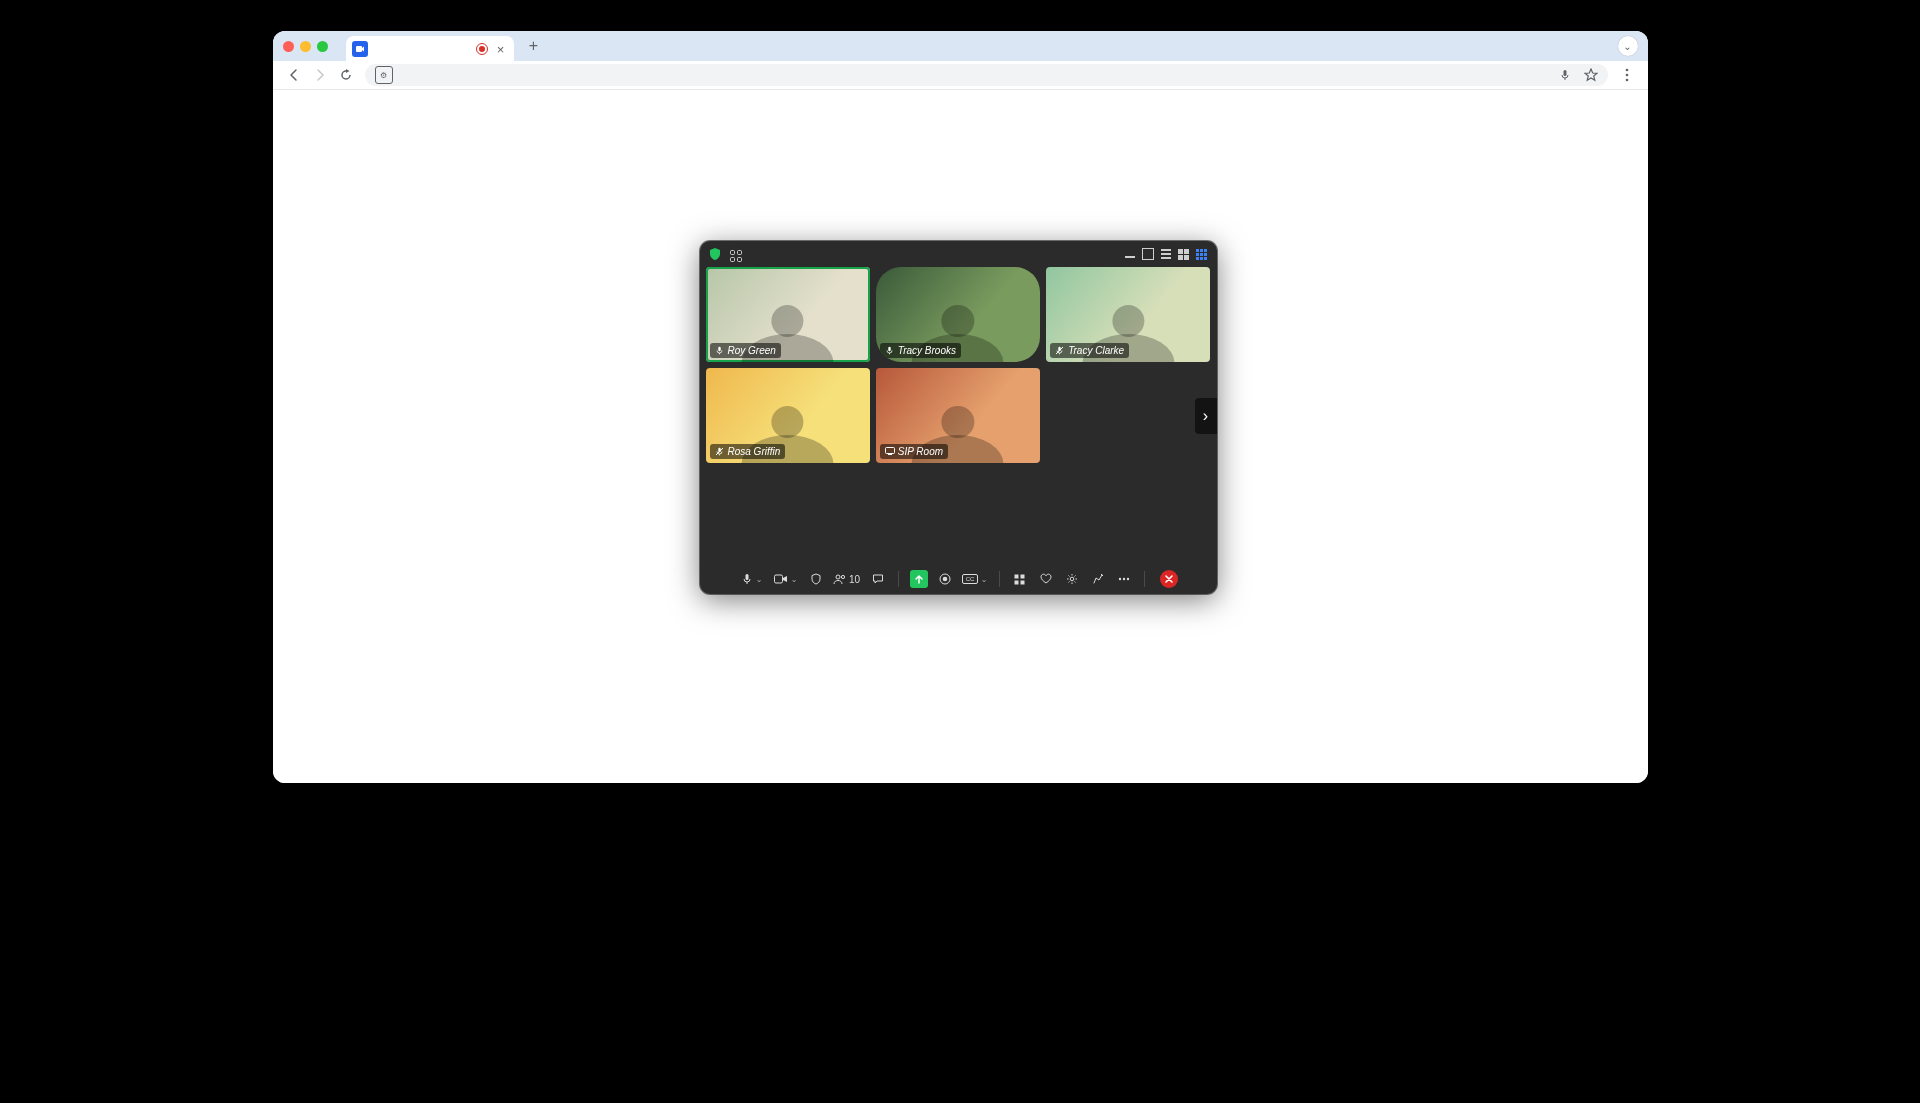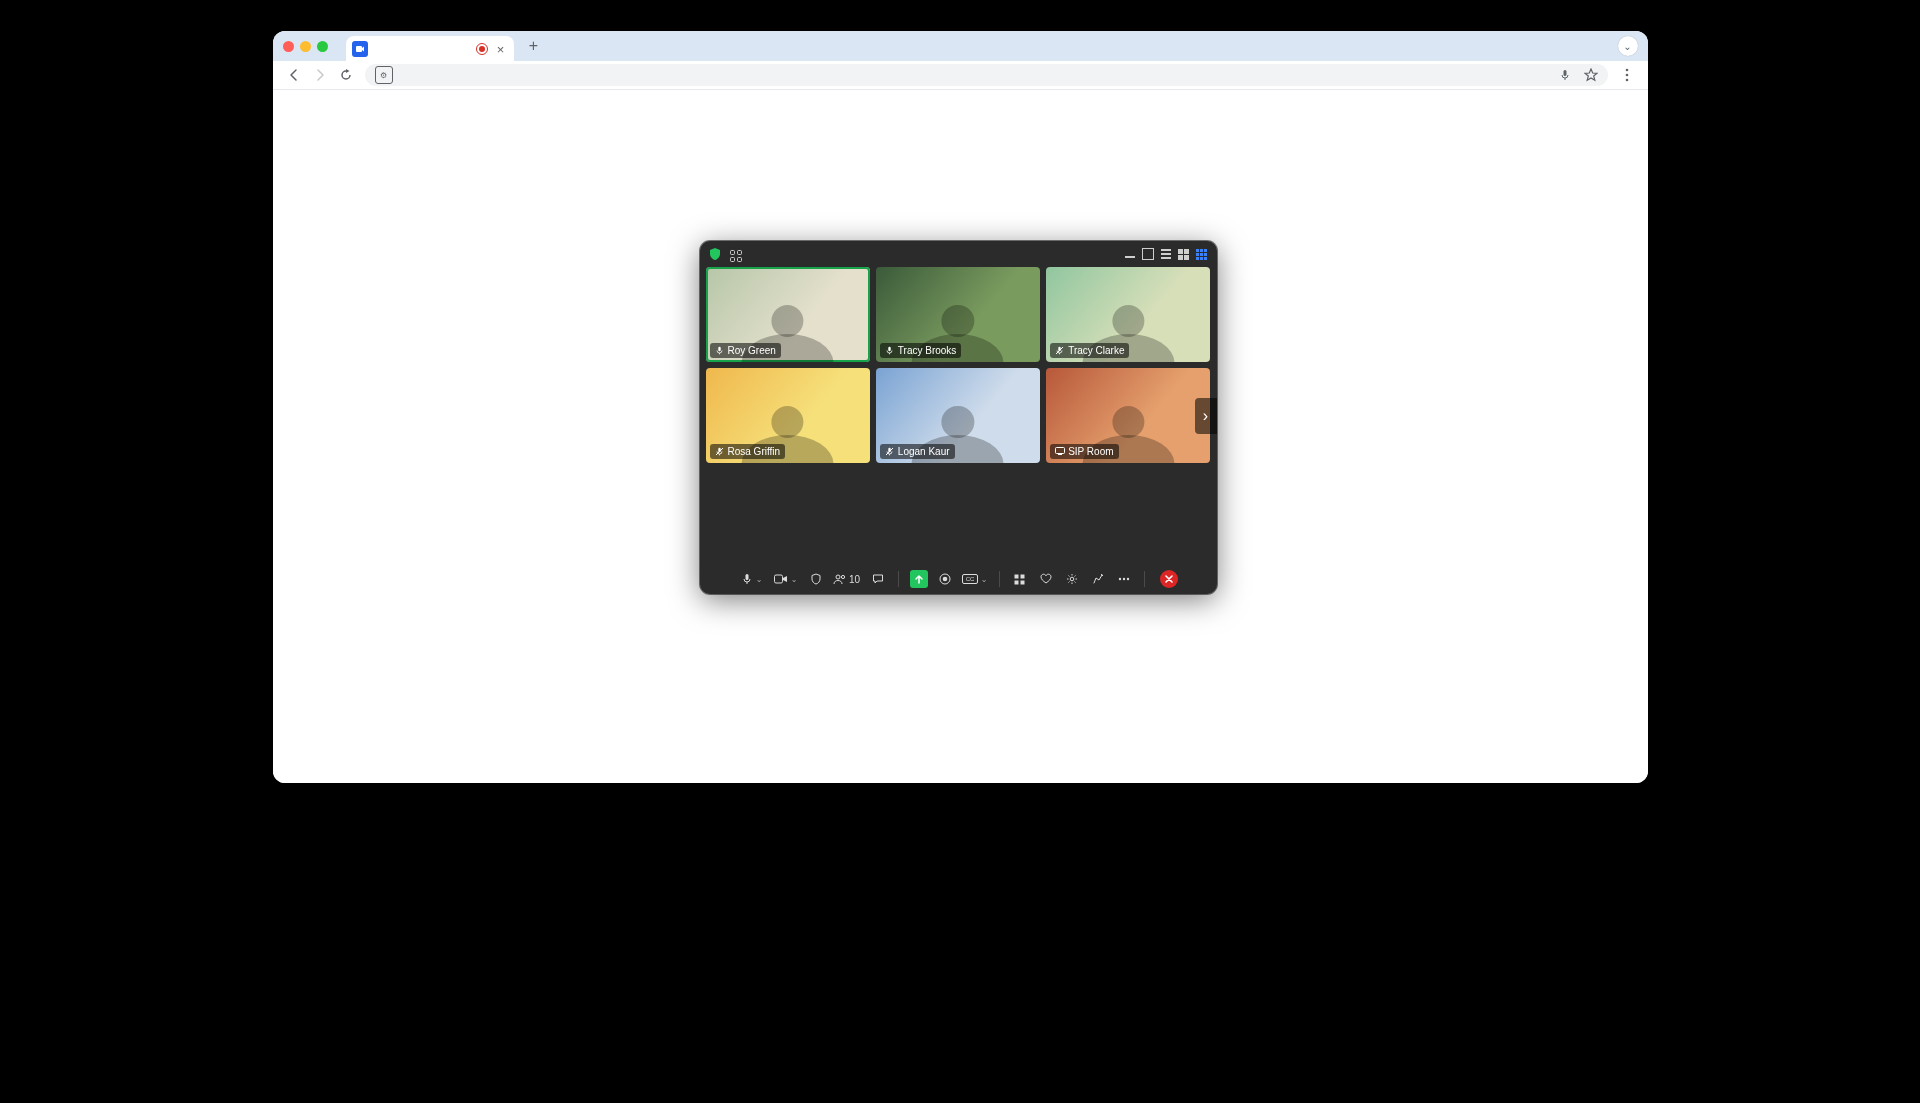--- a/index.html
+++ b/index.html
@@ -41,41 +41,41 @@
   .view-1{width:10px;height:10px;border:1.5px solid #cfcfcf;}
   .bars{display:flex;flex-direction:column;gap:2px;}
   .bars span{width:10px;height:2px;background:#cfcfcf;display:block;}
   .grid2{display:grid;grid-template-columns:repeat(2,5px);grid-template-rows:repeat(2,5px);gap:1px;}
   .grid2 span{background:#cfcfcf;}
   .grid3{display:grid;grid-template-columns:repeat(3,3px);grid-template-rows:repeat(3,3px);gap:1px;}
   .grid3 span{background:#3b82f6;}
   .minimize-btn{width:10px;height:2px;background:#cfcfcf;margin-top:6px;}
 
   .gallery{flex:1;display:grid;grid-template-columns:repeat(3,1fr);grid-template-rows:repeat(3,1fr);gap:6px;padding:0 6px;position:relative;}
-  .tile{position:relative;border-radius:4px;overflow:hidden;}
+  .tile{position:relative;border-radius:4px;overflow:hidden;font-style:italic;}
   .tile-inner{position:absolute;inset:0;}
   .speaking{outline:2px solid #16a34a;outline-offset:-2px;}
   .name-tag{position:absolute;left:4px;bottom:4px;background:rgba(0,0,0,.55);color:#fff;font-size:10px;padding:2px 5px;border-radius:3px;display:flex;align-items:center;gap:4px;}
   .mic-i{width:9px;height:9px;position:relative;}
   .mic-i svg{display:block;}
   .next-chevron{position:absolute;right:0;top:50%;transform:translateY(-50%);width:22px;height:36px;background:rgba(0,0,0,.55);border-top-left-radius:4px;border-bottom-left-radius:4px;display:flex;align-items:center;justify-content:center;color:#fff;}
 
   
   .vw-toolbar{height:30px;display:flex;align-items:center;justify-content:center;gap:8px;padding:0 6px;}
   .btn{height:18px;min-width:18px;display:flex;align-items:center;justify-content:center;color:#dcdcdc;border-radius:3px;position:relative;}
   .btn svg{display:block;}
   .btn.caret{min-width:26px;}
   .caret-arrow{margin-left:3px;font-size:8px;color:#aaa;}
   .upload{background:#22c55e;color:#fff!important;}
   .end{width:18px;height:18px;border-radius:50%;background:#dc2626;display:flex;align-items:center;justify-content:center;margin-left:4px;}
   .sep{width:1px;height:16px;background:#4a4a4a;margin:0 3px;}
 
   
   .bg-a{background:linear-gradient(130deg,#b6c6a8 0%,#e4e0cc 60%);}
-  .bg-b{background:linear-gradient(130deg,#3a5a3a 0%,#7a9b5e 60%);}
+  .bg-b{background:linear-gradient(130deg,#3a5a3a 0%,#7a9b5e 60%);border-radius:25px;}
   .bg-c{background:linear-gradient(130deg,#90c69f 0%,#d7dfb9 60%);}
   .bg-d{background:linear-gradient(130deg,#efb84d 0%,#f6e07a 60%);padding-left:48px;}
   .bg-e{background:linear-gradient(130deg,#9ebf9e 0%,#d8d3a7 60%);}
   .bg-f{background:linear-gradient(130deg,#ea5a3a 0%,#f29a3d 60%);}
   .bg-g{background:linear-gradient(130deg,#7aa3d3 0%,#cfdceb 60%);}
   .bg-h{background:linear-gradient(130deg,#b7583a 0%,#e5a06d 60%);}
   .bg-i{background:linear-gradient(130deg,#e6dfcf 0%,#b8c9a8 60%);}
 
   
   .silhouette{position:absolute;left:50%;bottom:-15%;transform:translateX(-50%);width:70%;height:80%;}
@@ -276,39 +276,20 @@
                 <svg width="9" height="9" viewBox="0 0 9 9">
                   <rect x="3.3" y="0.8" width="2.4" height="4.4" rx="1.2" fill="#fff"></rect>
                   <path d="M2 4.5 A2.5 2.5 0 0 0 7 4.5" stroke="#fff" stroke-width="0.8" fill="none"></path>
                   <line x1="4.5" y1="7" x2="4.5" y2="8.3" stroke="#fff" stroke-width="0.8"></line>
                   <line x1="1" y1="8" x2="8" y2="1" stroke="#fff" stroke-width="1"></line>
                 </svg>
               </span>
               <span>Rosa Griffin</span>
             </div>
           </div>
-          <div class="tile bg-g">
-            <div class="tile-inner">
-              <div class="silhouette">
-                <div class="head"></div>
-                <div class="body"></div>
-              </div>
-            </div>
-            <div class="name-tag">
-              <span class="mic-i">
-                <svg width="9" height="9" viewBox="0 0 9 9">
-                  <rect x="3.3" y="0.8" width="2.4" height="4.4" rx="1.2" fill="#fff"></rect>
-                  <path d="M2 4.5 A2.5 2.5 0 0 0 7 4.5" stroke="#fff" stroke-width="0.8" fill="none"></path>
-                  <line x1="4.5" y1="7" x2="4.5" y2="8.3" stroke="#fff" stroke-width="0.8"></line>
-                  <line x1="1" y1="8" x2="8" y2="1" stroke="#fff" stroke-width="1"></line>
-                </svg>
-              </span>
-              <span>Logan Kaur</span>
-            </div>
-          </div>
           <div class="tile bg-h">
             <div class="tile-inner">
               <div class="silhouette">
                 <div class="head"></div>
                 <div class="body"></div>
               </div>
             </div>
             <div class="name-tag">
               <span class="mic-i">
                 <svg width="10" height="8" viewBox="0 0 10 8">

